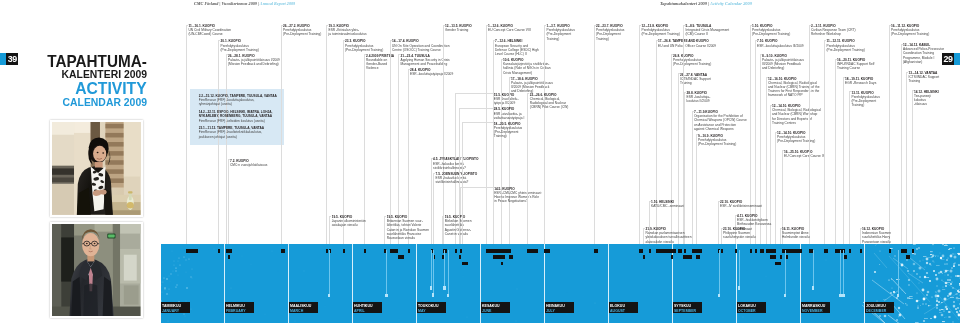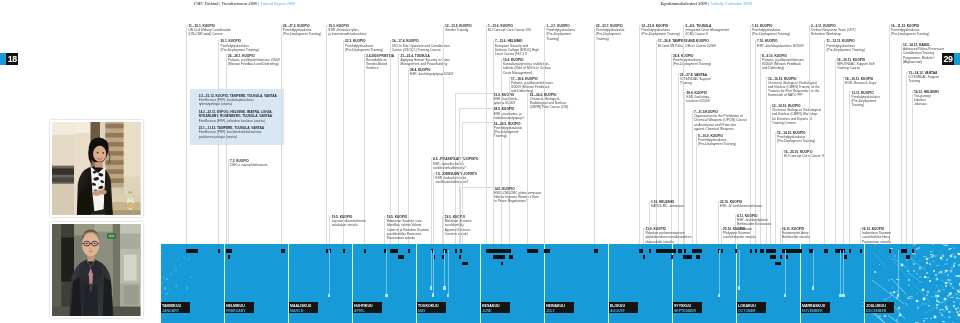--- a/index.html
+++ b/index.html
@@ -52,24 +52,30 @@
 </style>
 </head>
 <body>
 
 <div class="page">
 
   <div class="runhead" id="rh-left" style="transform: scaleX(0.83507);"><span>CMC Finland | Vuosikertomus 2009 | </span><span class="accent">Annual Report 2009</span></div>
   <div class="runhead" id="rh-right" style="transform: scaleX(0.879331);"><span>Tapahtumakalenteri 2009 | </span><span class="accent">Activity Calendar 2009</span></div>
 
   <div class="tab-blue" id="tab-blue-left"></div>
-  <div class="tab-num" id="tab-num-left">18</div>
+  <div class="tab-num" id="tab-num-left">39</div>
   <div class="tab-blue" id="tab-blue-right"></div>
   <div class="tab-num" id="tab-num-right">29</div>
 
+  <div class="hero" id="hero">
+      <div class="tl" style="font-size: 17.0096px; color: rgb(26, 26, 26); right: 13.4px; top: 52.8063px; transform: scaleX(0.89804);">TAPAHTUMA-</div>
+      <div class="tl" style="font-size: 10.8368px; color: rgb(26, 26, 26); right: 13px; top: 68.6927px; transform: scaleX(0.96);">KALENTERI 2009</div>
+      <div class="tl" style="font-size: 16.1866px; color: rgb(32, 153, 216); right: 13.2px; top: 80.1512px; transform: scaleX(0.970314);">ACTIVITY</div>
+      <div class="tl" style="font-size: 10.9739px; color: rgb(32, 153, 216); right: 12.6px; top: 96.8686px; transform: scaleX(0.949438);">CALENDAR 2009</div>
+    </div>
 
   <div id="photos">
       <div class="photo" style="left: 50.2px; top: 119.8px; width: 92.8px; height: 97.2px;">
         <div class="inner">
           <svg viewBox="0 0 96 102" preserveAspectRatio="none" xmlns="http://www.w3.org/2000/svg">
 <defs>
 <linearGradient id="wall1" x1="0" y1="0" x2="1" y2="0.2">
 <stop offset="0" stop-color="#ece3d2"></stop>
                 <stop offset="0.45" stop-color="#e2d7c1"></stop>
                 <stop offset="1" stop-color="#d6c7aa"></stop>

